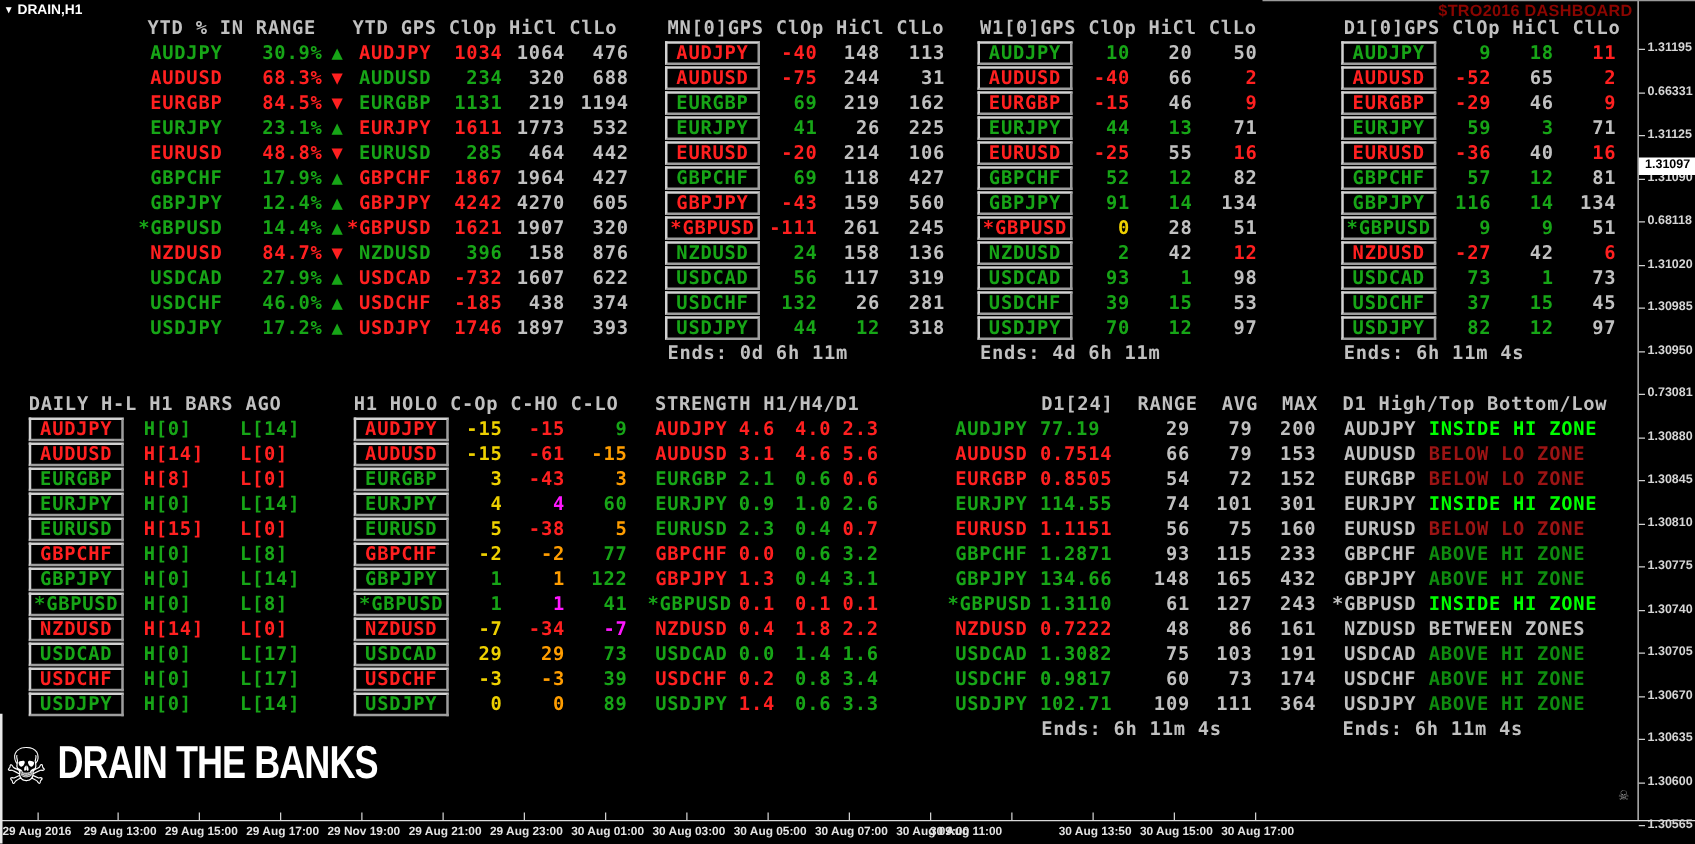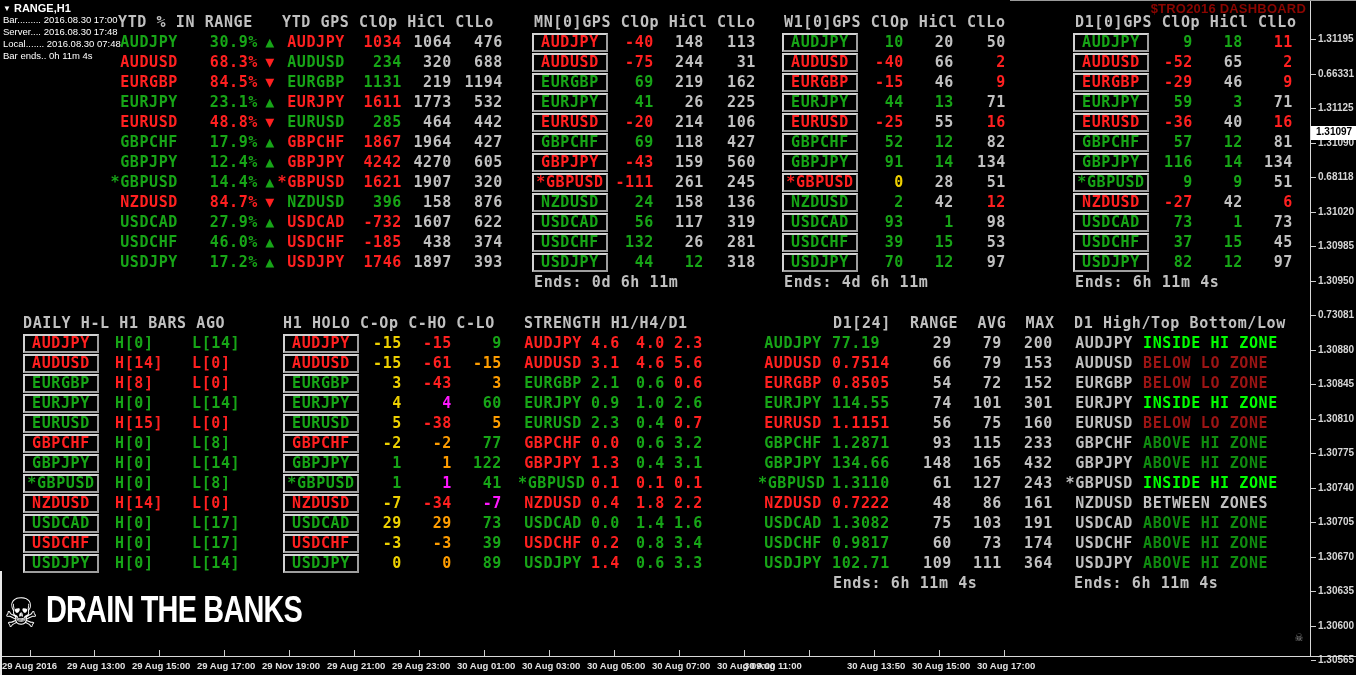--- a/index.html
+++ b/index.html
@@ -52,27 +52,21 @@
   #edge-top{left:1010px;top:0;width:346px;height:1px;background:#9a9a9a;}
 
   #margin-skull{position:absolute;left:1295px;top:630px;font-size:13px;color:#9a9a9a;line-height:13px;}
 </style>
 </head>
 <body>
 
 <div id="root">
 
   <div id="winfo">
-    <div id="wtitle"><span class="tri">▼</span> <span>RANGE,H1</span></div>
-    <div id="ilines">
-        <div class="iline">Bar......... 2016.08.30 17:00</div>
-        <div class="iline">Server.... 2016.08.30 17:48</div>
-        <div class="iline">Local....... 2016.08.30 07:48</div>
-        <div class="iline">Bar ends.. 0h 11m 4s</div>
-      </div>
+    <div id="wtitle"><span class="tri">▼</span> <span>DRAIN,H1</span></div>
   </div>
 
   <div id="wmark">$TRO2016 DASHBOARD</div>
 
   <div id="tables">
       <div class="tbl" style="left: 20px; top: 12px;"><div class="hdr" style="padding-left: 98px;">YTD % IN RANGE</div><div class="row" style="grid-template-columns: 158px 80px 24px;"><span class="cell r"><span style="color: rgb(23, 165, 23);">AUDJPY</span></span><span class="cell r"><span style="color: rgb(23, 165, 23);">30.9%</span></span><span class="cell c"><span style="color: rgb(23, 165, 23);">▲</span></span></div><div class="row" style="grid-template-columns: 158px 80px 24px;"><span class="cell r"><span style="color: rgb(255, 32, 32);">AUDUSD</span></span><span class="cell r"><span style="color: rgb(255, 32, 32);">68.3%</span></span><span class="cell c"><span style="color: rgb(255, 32, 32);">▼</span></span></div><div class="row" style="grid-template-columns: 158px 80px 24px;"><span class="cell r"><span style="color: rgb(255, 32, 32);">EURGBP</span></span><span class="cell r"><span style="color: rgb(255, 32, 32);">84.5%</span></span><span class="cell c"><span style="color: rgb(255, 32, 32);">▼</span></span></div><div class="row" style="grid-template-columns: 158px 80px 24px;"><span class="cell r"><span style="color: rgb(23, 165, 23);">EURJPY</span></span><span class="cell r"><span style="color: rgb(23, 165, 23);">23.1%</span></span><span class="cell c"><span style="color: rgb(23, 165, 23);">▲</span></span></div><div class="row" style="grid-template-columns: 158px 80px 24px;"><span class="cell r"><span style="color: rgb(255, 32, 32);">EURUSD</span></span><span class="cell r"><span style="color: rgb(255, 32, 32);">48.8%</span></span><span class="cell c"><span style="color: rgb(255, 32, 32);">▼</span></span></div><div class="row" style="grid-template-columns: 158px 80px 24px;"><span class="cell r"><span style="color: rgb(23, 165, 23);">GBPCHF</span></span><span class="cell r"><span style="color: rgb(23, 165, 23);">17.9%</span></span><span class="cell c"><span style="color: rgb(23, 165, 23);">▲</span></span></div><div class="row" style="grid-template-columns: 158px 80px 24px;"><span class="cell r"><span style="color: rgb(23, 165, 23);">GBPJPY</span></span><span class="cell r"><span style="color: rgb(23, 165, 23);">12.4%</span></span><span class="cell c"><span style="color: rgb(23, 165, 23);">▲</span></span></div><div class="row" style="grid-template-columns: 158px 80px 24px;"><span class="cell r"><span style="color: rgb(23, 165, 23);">*GBPUSD</span></span><span class="cell r"><span style="color: rgb(23, 165, 23);">14.4%</span></span><span class="cell c"><span style="color: rgb(23, 165, 23);">▲</span></span></div><div class="row" style="grid-template-columns: 158px 80px 24px;"><span class="cell r"><span style="color: rgb(255, 32, 32);">NZDUSD</span></span><span class="cell r"><span style="color: rgb(255, 32, 32);">84.7%</span></span><span class="cell c"><span style="color: rgb(255, 32, 32);">▼</span></span></div><div class="row" style="grid-template-columns: 158px 80px 24px;"><span class="cell r"><span style="color: rgb(23, 165, 23);">USDCAD</span></span><span class="cell r"><span style="color: rgb(23, 165, 23);">27.9%</span></span><span class="cell c"><span style="color: rgb(23, 165, 23);">▲</span></span></div><div class="row" style="grid-template-columns: 158px 80px 24px;"><span class="cell r"><span style="color: rgb(23, 165, 23);">USDCHF</span></span><span class="cell r"><span style="color: rgb(23, 165, 23);">46.0%</span></span><span class="cell c"><span style="color: rgb(23, 165, 23);">▲</span></span></div><div class="row" style="grid-template-columns: 158px 80px 24px;"><span class="cell r"><span style="color: rgb(23, 165, 23);">USDJPY</span></span><span class="cell r"><span style="color: rgb(23, 165, 23);">17.2%</span></span><span class="cell c"><span style="color: rgb(23, 165, 23);">▲</span></span></div></div>
       <div class="tbl" style="left: 272px; top: 12px;"><div class="hdr" style="padding-left: 10px;">YTD GPS ClOp HiCl ClLo</div><div class="row" style="grid-template-columns: 73px 57px 50px 51px;"><span class="cell r"><span style="color: rgb(255, 32, 32);">AUDJPY</span></span><span class="cell r"><span style="color: rgb(255, 32, 32);">1034</span></span><span class="cell r"><span style="color: rgb(192, 192, 192);">1064</span></span><span class="cell r"><span style="color: rgb(192, 192, 192);">476</span></span></div><div class="row" style="grid-template-columns: 73px 57px 50px 51px;"><span class="cell r"><span style="color: rgb(23, 165, 23);">AUDUSD</span></span><span class="cell r"><span style="color: rgb(23, 165, 23);">234</span></span><span class="cell r"><span style="color: rgb(192, 192, 192);">320</span></span><span class="cell r"><span style="color: rgb(192, 192, 192);">688</span></span></div><div class="row" style="grid-template-columns: 73px 57px 50px 51px;"><span class="cell r"><span style="color: rgb(23, 165, 23);">EURGBP</span></span><span class="cell r"><span style="color: rgb(23, 165, 23);">1131</span></span><span class="cell r"><span style="color: rgb(192, 192, 192);">219</span></span><span class="cell r"><span style="color: rgb(192, 192, 192);">1194</span></span></div><div class="row" style="grid-template-columns: 73px 57px 50px 51px;"><span class="cell r"><span style="color: rgb(255, 32, 32);">EURJPY</span></span><span class="cell r"><span style="color: rgb(255, 32, 32);">1611</span></span><span class="cell r"><span style="color: rgb(192, 192, 192);">1773</span></span><span class="cell r"><span style="color: rgb(192, 192, 192);">532</span></span></div><div class="row" style="grid-template-columns: 73px 57px 50px 51px;"><span class="cell r"><span style="color: rgb(23, 165, 23);">EURUSD</span></span><span class="cell r"><span style="color: rgb(23, 165, 23);">285</span></span><span class="cell r"><span style="color: rgb(192, 192, 192);">464</span></span><span class="cell r"><span style="color: rgb(192, 192, 192);">442</span></span></div><div class="row" style="grid-template-columns: 73px 57px 50px 51px;"><span class="cell r"><span style="color: rgb(255, 32, 32);">GBPCHF</span></span><span class="cell r"><span style="color: rgb(255, 32, 32);">1867</span></span><span class="cell r"><span style="color: rgb(192, 192, 192);">1964</span></span><span class="cell r"><span style="color: rgb(192, 192, 192);">427</span></span></div><div class="row" style="grid-template-columns: 73px 57px 50px 51px;"><span class="cell r"><span style="color: rgb(255, 32, 32);">GBPJPY</span></span><span class="cell r"><span style="color: rgb(255, 32, 32);">4242</span></span><span class="cell r"><span style="color: rgb(192, 192, 192);">4270</span></span><span class="cell r"><span style="color: rgb(192, 192, 192);">605</span></span></div><div class="row" style="grid-template-columns: 73px 57px 50px 51px;"><span class="cell r"><span style="color: rgb(255, 32, 32);">*GBPUSD</span></span><span class="cell r"><span style="color: rgb(255, 32, 32);">1621</span></span><span class="cell r"><span style="color: rgb(192, 192, 192);">1907</span></span><span class="cell r"><span style="color: rgb(192, 192, 192);">320</span></span></div><div class="row" style="grid-template-columns: 73px 57px 50px 51px;"><span class="cell r"><span style="color: rgb(23, 165, 23);">NZDUSD</span></span><span class="cell r"><span style="color: rgb(23, 165, 23);">396</span></span><span class="cell r"><span style="color: rgb(192, 192, 192);">158</span></span><span class="cell r"><span style="color: rgb(192, 192, 192);">876</span></span></div><div class="row" style="grid-template-columns: 73px 57px 50px 51px;"><span class="cell r"><span style="color: rgb(255, 32, 32);">USDCAD</span></span><span class="cell r"><span style="color: rgb(255, 32, 32);">-732</span></span><span class="cell r"><span style="color: rgb(192, 192, 192);">1607</span></span><span class="cell r"><span style="color: rgb(192, 192, 192);">622</span></span></div><div class="row" style="grid-template-columns: 73px 57px 50px 51px;"><span class="cell r"><span style="color: rgb(255, 32, 32);">USDCHF</span></span><span class="cell r"><span style="color: rgb(255, 32, 32);">-185</span></span><span class="cell r"><span style="color: rgb(192, 192, 192);">438</span></span><span class="cell r"><span style="color: rgb(192, 192, 192);">374</span></span></div><div class="row" style="grid-template-columns: 73px 57px 50px 51px;"><span class="cell r"><span style="color: rgb(255, 32, 32);">USDJPY</span></span><span class="cell r"><span style="color: rgb(255, 32, 32);">1746</span></span><span class="cell r"><span style="color: rgb(192, 192, 192);">1897</span></span><span class="cell r"><span style="color: rgb(192, 192, 192);">393</span></span></div></div>
       <div class="tbl" style="left: 530px; top: 12px;"><div class="hdr" style="padding-left: 4px;">MN[0]GPS ClOp HiCl ClLo</div><div class="row" style="grid-template-columns: 80px 44px 50px 52px;"><span class="cell c"><span class="box" style="color: rgb(255, 32, 32);">AUDJPY</span></span><span class="cell r"><span style="color: rgb(255, 32, 32);">-40</span></span><span class="cell r"><span style="color: rgb(192, 192, 192);">148</span></span><span class="cell r"><span style="color: rgb(192, 192, 192);">113</span></span></div><div class="row" style="grid-template-columns: 80px 44px 50px 52px;"><span class="cell c"><span class="box" style="color: rgb(255, 32, 32);">AUDUSD</span></span><span class="cell r"><span style="color: rgb(255, 32, 32);">-75</span></span><span class="cell r"><span style="color: rgb(192, 192, 192);">244</span></span><span class="cell r"><span style="color: rgb(192, 192, 192);">31</span></span></div><div class="row" style="grid-template-columns: 80px 44px 50px 52px;"><span class="cell c"><span class="box" style="color: rgb(23, 165, 23);">EURGBP</span></span><span class="cell r"><span style="color: rgb(23, 165, 23);">69</span></span><span class="cell r"><span style="color: rgb(192, 192, 192);">219</span></span><span class="cell r"><span style="color: rgb(192, 192, 192);">162</span></span></div><div class="row" style="grid-template-columns: 80px 44px 50px 52px;"><span class="cell c"><span class="box" style="color: rgb(23, 165, 23);">EURJPY</span></span><span class="cell r"><span style="color: rgb(23, 165, 23);">41</span></span><span class="cell r"><span style="color: rgb(192, 192, 192);">26</span></span><span class="cell r"><span style="color: rgb(192, 192, 192);">225</span></span></div><div class="row" style="grid-template-columns: 80px 44px 50px 52px;"><span class="cell c"><span class="box" style="color: rgb(255, 32, 32);">EURUSD</span></span><span class="cell r"><span style="color: rgb(255, 32, 32);">-20</span></span><span class="cell r"><span style="color: rgb(192, 192, 192);">214</span></span><span class="cell r"><span style="color: rgb(192, 192, 192);">106</span></span></div><div class="row" style="grid-template-columns: 80px 44px 50px 52px;"><span class="cell c"><span class="box" style="color: rgb(23, 165, 23);">GBPCHF</span></span><span class="cell r"><span style="color: rgb(23, 165, 23);">69</span></span><span class="cell r"><span style="color: rgb(192, 192, 192);">118</span></span><span class="cell r"><span style="color: rgb(192, 192, 192);">427</span></span></div><div class="row" style="grid-template-columns: 80px 44px 50px 52px;"><span class="cell c"><span class="box" style="color: rgb(255, 32, 32);">GBPJPY</span></span><span class="cell r"><span style="color: rgb(255, 32, 32);">-43</span></span><span class="cell r"><span style="color: rgb(192, 192, 192);">159</span></span><span class="cell r"><span style="color: rgb(192, 192, 192);">560</span></span></div><div class="row" style="grid-template-columns: 80px 44px 50px 52px;"><span class="cell c"><span class="box" style="color: rgb(255, 32, 32);">*GBPUSD</span></span><span class="cell r"><span style="color: rgb(255, 32, 32);">-111</span></span><span class="cell r"><span style="color: rgb(192, 192, 192);">261</span></span><span class="cell r"><span style="color: rgb(192, 192, 192);">245</span></span></div><div class="row" style="grid-template-columns: 80px 44px 50px 52px;"><span class="cell c"><span class="box" style="color: rgb(23, 165, 23);">NZDUSD</span></span><span class="cell r"><span style="color: rgb(23, 165, 23);">24</span></span><span class="cell r"><span style="color: rgb(192, 192, 192);">158</span></span><span class="cell r"><span style="color: rgb(192, 192, 192);">136</span></span></div><div class="row" style="grid-template-columns: 80px 44px 50px 52px;"><span class="cell c"><span class="box" style="color: rgb(23, 165, 23);">USDCAD</span></span><span class="cell r"><span style="color: rgb(23, 165, 23);">56</span></span><span class="cell r"><span style="color: rgb(192, 192, 192);">117</span></span><span class="cell r"><span style="color: rgb(192, 192, 192);">319</span></span></div><div class="row" style="grid-template-columns: 80px 44px 50px 52px;"><span class="cell c"><span class="box" style="color: rgb(23, 165, 23);">USDCHF</span></span><span class="cell r"><span style="color: rgb(23, 165, 23);">132</span></span><span class="cell r"><span style="color: rgb(192, 192, 192);">26</span></span><span class="cell r"><span style="color: rgb(192, 192, 192);">281</span></span></div><div class="row" style="grid-template-columns: 80px 44px 50px 52px;"><span class="cell c"><span class="box" style="color: rgb(23, 165, 23);">USDJPY</span></span><span class="cell r"><span style="color: rgb(23, 165, 23);">44</span></span><span class="cell r"><span style="color: rgb(23, 165, 23);">12</span></span><span class="cell r"><span style="color: rgb(192, 192, 192);">318</span></span></div><div class="ftr" style="padding-left: 4px;">Ends: 0d 6h 11m</div></div>
       <div class="tbl" style="left: 780px; top: 12px;"><div class="hdr" style="padding-left: 4px;">W1[0]GPS ClOp HiCl ClLo</div><div class="row" style="grid-template-columns: 80px 44px 50px 52px;"><span class="cell c"><span class="box" style="color: rgb(23, 165, 23);">AUDJPY</span></span><span class="cell r"><span style="color: rgb(23, 165, 23);">10</span></span><span class="cell r"><span style="color: rgb(192, 192, 192);">20</span></span><span class="cell r"><span style="color: rgb(192, 192, 192);">50</span></span></div><div class="row" style="grid-template-columns: 80px 44px 50px 52px;"><span class="cell c"><span class="box" style="color: rgb(255, 32, 32);">AUDUSD</span></span><span class="cell r"><span style="color: rgb(255, 32, 32);">-40</span></span><span class="cell r"><span style="color: rgb(192, 192, 192);">66</span></span><span class="cell r"><span style="color: rgb(255, 32, 32);">2</span></span></div><div class="row" style="grid-template-columns: 80px 44px 50px 52px;"><span class="cell c"><span class="box" style="color: rgb(255, 32, 32);">EURGBP</span></span><span class="cell r"><span style="color: rgb(255, 32, 32);">-15</span></span><span class="cell r"><span style="color: rgb(192, 192, 192);">46</span></span><span class="cell r"><span style="color: rgb(255, 32, 32);">9</span></span></div><div class="row" style="grid-template-columns: 80px 44px 50px 52px;"><span class="cell c"><span class="box" style="color: rgb(23, 165, 23);">EURJPY</span></span><span class="cell r"><span style="color: rgb(23, 165, 23);">44</span></span><span class="cell r"><span style="color: rgb(23, 165, 23);">13</span></span><span class="cell r"><span style="color: rgb(192, 192, 192);">71</span></span></div><div class="row" style="grid-template-columns: 80px 44px 50px 52px;"><span class="cell c"><span class="box" style="color: rgb(255, 32, 32);">EURUSD</span></span><span class="cell r"><span style="color: rgb(255, 32, 32);">-25</span></span><span class="cell r"><span style="color: rgb(192, 192, 192);">55</span></span><span class="cell r"><span style="color: rgb(255, 32, 32);">16</span></span></div><div class="row" style="grid-template-columns: 80px 44px 50px 52px;"><span class="cell c"><span class="box" style="color: rgb(23, 165, 23);">GBPCHF</span></span><span class="cell r"><span style="color: rgb(23, 165, 23);">52</span></span><span class="cell r"><span style="color: rgb(23, 165, 23);">12</span></span><span class="cell r"><span style="color: rgb(192, 192, 192);">82</span></span></div><div class="row" style="grid-template-columns: 80px 44px 50px 52px;"><span class="cell c"><span class="box" style="color: rgb(23, 165, 23);">GBPJPY</span></span><span class="cell r"><span style="color: rgb(23, 165, 23);">91</span></span><span class="cell r"><span style="color: rgb(23, 165, 23);">14</span></span><span class="cell r"><span style="color: rgb(192, 192, 192);">134</span></span></div><div class="row" style="grid-template-columns: 80px 44px 50px 52px;"><span class="cell c"><span class="box" style="color: rgb(255, 32, 32);">*GBPUSD</span></span><span class="cell r"><span style="color: rgb(238, 208, 0);">0</span></span><span class="cell r"><span style="color: rgb(192, 192, 192);">28</span></span><span class="cell r"><span style="color: rgb(192, 192, 192);">51</span></span></div><div class="row" style="grid-template-columns: 80px 44px 50px 52px;"><span class="cell c"><span class="box" style="color: rgb(23, 165, 23);">NZDUSD</span></span><span class="cell r"><span style="color: rgb(23, 165, 23);">2</span></span><span class="cell r"><span style="color: rgb(192, 192, 192);">42</span></span><span class="cell r"><span style="color: rgb(255, 32, 32);">12</span></span></div><div class="row" style="grid-template-columns: 80px 44px 50px 52px;"><span class="cell c"><span class="box" style="color: rgb(23, 165, 23);">USDCAD</span></span><span class="cell r"><span style="color: rgb(23, 165, 23);">93</span></span><span class="cell r"><span style="color: rgb(23, 165, 23);">1</span></span><span class="cell r"><span style="color: rgb(192, 192, 192);">98</span></span></div><div class="row" style="grid-template-columns: 80px 44px 50px 52px;"><span class="cell c"><span class="box" style="color: rgb(23, 165, 23);">USDCHF</span></span><span class="cell r"><span style="color: rgb(23, 165, 23);">39</span></span><span class="cell r"><span style="color: rgb(23, 165, 23);">15</span></span><span class="cell r"><span style="color: rgb(192, 192, 192);">53</span></span></div><div class="row" style="grid-template-columns: 80px 44px 50px 52px;"><span class="cell c"><span class="box" style="color: rgb(23, 165, 23);">USDJPY</span></span><span class="cell r"><span style="color: rgb(23, 165, 23);">70</span></span><span class="cell r"><span style="color: rgb(23, 165, 23);">12</span></span><span class="cell r"><span style="color: rgb(192, 192, 192);">97</span></span></div><div class="ftr" style="padding-left: 4px;">Ends: 4d 6h 11m</div></div>
       <div class="tbl" style="left: 1070px; top: 12px;"><div class="hdr" style="padding-left: 5px;">D1[0]GPS ClOp HiCl ClLo</div><div class="row" style="grid-template-columns: 82px 41px 50px 50px;"><span class="cell c"><span class="box" style="color: rgb(23, 165, 23);">AUDJPY</span></span><span class="cell r"><span style="color: rgb(23, 165, 23);">9</span></span><span class="cell r"><span style="color: rgb(23, 165, 23);">18</span></span><span class="cell r"><span style="color: rgb(255, 32, 32);">11</span></span></div><div class="row" style="grid-template-columns: 82px 41px 50px 50px;"><span class="cell c"><span class="box" style="color: rgb(255, 32, 32);">AUDUSD</span></span><span class="cell r"><span style="color: rgb(255, 32, 32);">-52</span></span><span class="cell r"><span style="color: rgb(192, 192, 192);">65</span></span><span class="cell r"><span style="color: rgb(255, 32, 32);">2</span></span></div><div class="row" style="grid-template-columns: 82px 41px 50px 50px;"><span class="cell c"><span class="box" style="color: rgb(255, 32, 32);">EURGBP</span></span><span class="cell r"><span style="color: rgb(255, 32, 32);">-29</span></span><span class="cell r"><span style="color: rgb(192, 192, 192);">46</span></span><span class="cell r"><span style="color: rgb(255, 32, 32);">9</span></span></div><div class="row" style="grid-template-columns: 82px 41px 50px 50px;"><span class="cell c"><span class="box" style="color: rgb(23, 165, 23);">EURJPY</span></span><span class="cell r"><span style="color: rgb(23, 165, 23);">59</span></span><span class="cell r"><span style="color: rgb(23, 165, 23);">3</span></span><span class="cell r"><span style="color: rgb(192, 192, 192);">71</span></span></div><div class="row" style="grid-template-columns: 82px 41px 50px 50px;"><span class="cell c"><span class="box" style="color: rgb(255, 32, 32);">EURUSD</span></span><span class="cell r"><span style="color: rgb(255, 32, 32);">-36</span></span><span class="cell r"><span style="color: rgb(192, 192, 192);">40</span></span><span class="cell r"><span style="color: rgb(255, 32, 32);">16</span></span></div><div class="row" style="grid-template-columns: 82px 41px 50px 50px;"><span class="cell c"><span class="box" style="color: rgb(23, 165, 23);">GBPCHF</span></span><span class="cell r"><span style="color: rgb(23, 165, 23);">57</span></span><span class="cell r"><span style="color: rgb(23, 165, 23);">12</span></span><span class="cell r"><span style="color: rgb(192, 192, 192);">81</span></span></div><div class="row" style="grid-template-columns: 82px 41px 50px 50px;"><span class="cell c"><span class="box" style="color: rgb(23, 165, 23);">GBPJPY</span></span><span class="cell r"><span style="color: rgb(23, 165, 23);">116</span></span><span class="cell r"><span style="color: rgb(23, 165, 23);">14</span></span><span class="cell r"><span style="color: rgb(192, 192, 192);">134</span></span></div><div class="row" style="grid-template-columns: 82px 41px 50px 50px;"><span class="cell c"><span class="box" style="color: rgb(23, 165, 23);">*GBPUSD</span></span><span class="cell r"><span style="color: rgb(23, 165, 23);">9</span></span><span class="cell r"><span style="color: rgb(23, 165, 23);">9</span></span><span class="cell r"><span style="color: rgb(192, 192, 192);">51</span></span></div><div class="row" style="grid-template-columns: 82px 41px 50px 50px;"><span class="cell c"><span class="box" style="color: rgb(255, 32, 32);">NZDUSD</span></span><span class="cell r"><span style="color: rgb(255, 32, 32);">-27</span></span><span class="cell r"><span style="color: rgb(192, 192, 192);">42</span></span><span class="cell r"><span style="color: rgb(255, 32, 32);">6</span></span></div><div class="row" style="grid-template-columns: 82px 41px 50px 50px;"><span class="cell c"><span class="box" style="color: rgb(23, 165, 23);">USDCAD</span></span><span class="cell r"><span style="color: rgb(23, 165, 23);">73</span></span><span class="cell r"><span style="color: rgb(23, 165, 23);">1</span></span><span class="cell r"><span style="color: rgb(192, 192, 192);">73</span></span></div><div class="row" style="grid-template-columns: 82px 41px 50px 50px;"><span class="cell c"><span class="box" style="color: rgb(23, 165, 23);">USDCHF</span></span><span class="cell r"><span style="color: rgb(23, 165, 23);">37</span></span><span class="cell r"><span style="color: rgb(23, 165, 23);">15</span></span><span class="cell r"><span style="color: rgb(192, 192, 192);">45</span></span></div><div class="row" style="grid-template-columns: 82px 41px 50px 50px;"><span class="cell c"><span class="box" style="color: rgb(23, 165, 23);">USDJPY</span></span><span class="cell r"><span style="color: rgb(23, 165, 23);">82</span></span><span class="cell r"><span style="color: rgb(23, 165, 23);">12</span></span><span class="cell r"><span style="color: rgb(192, 192, 192);">97</span></span></div><div class="ftr" style="padding-left: 5px;">Ends: 6h 11m 4s</div></div>

